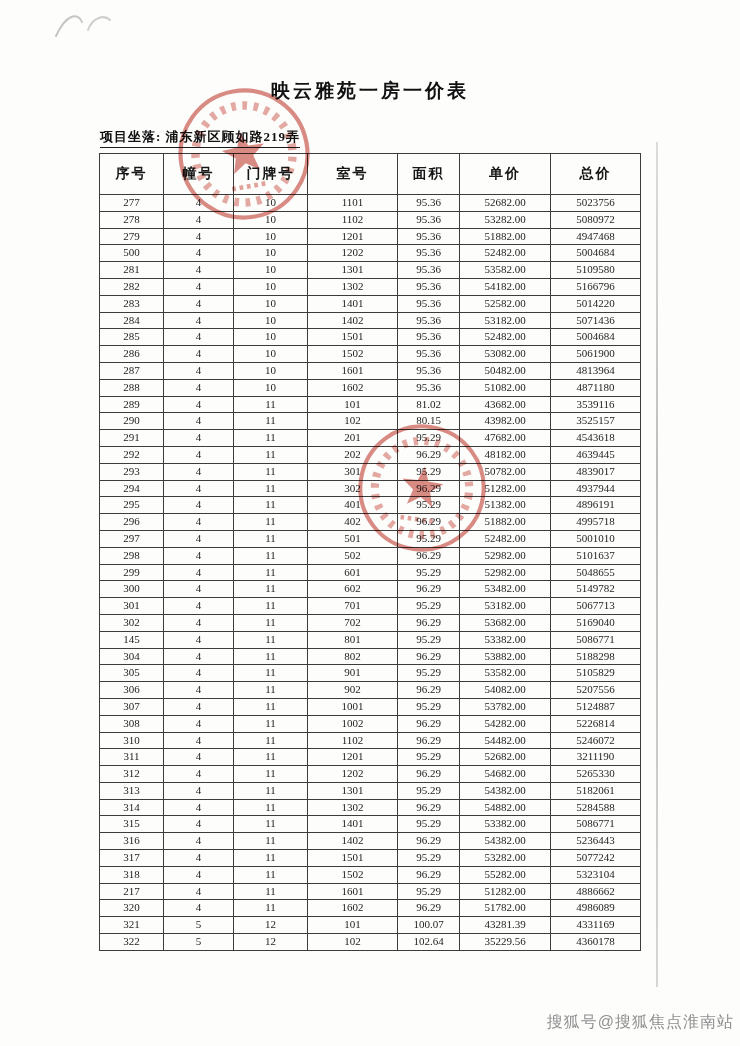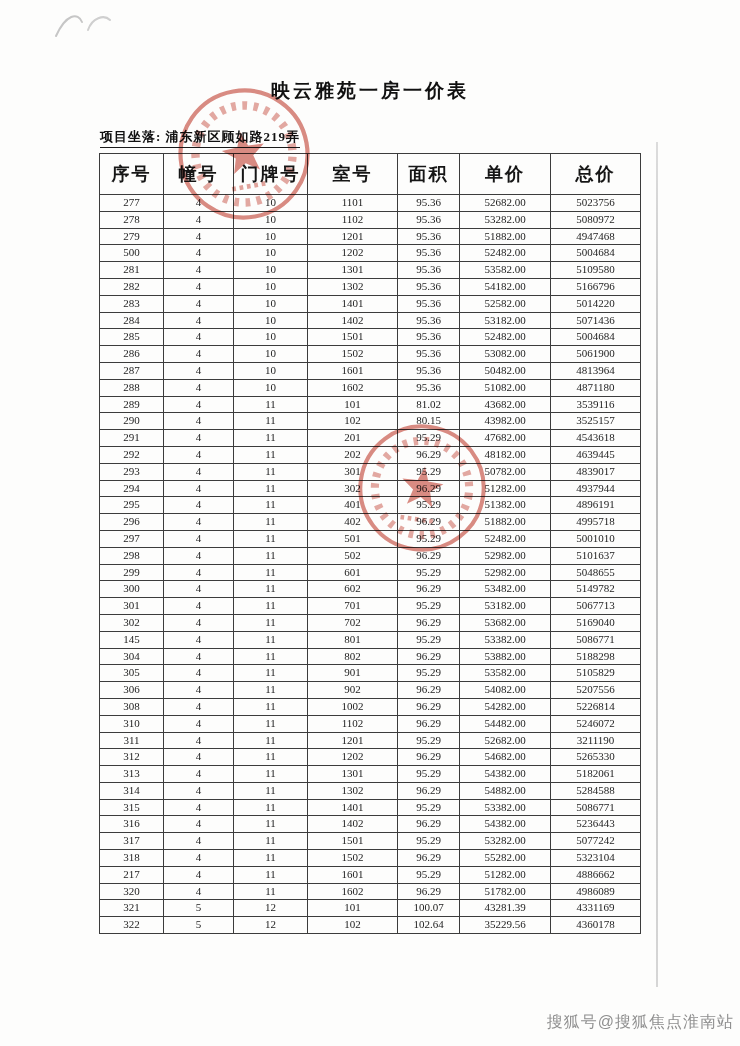--- a/index.html
+++ b/index.html
@@ -30,21 +30,21 @@
     position:absolute;left:99px;top:153px;width:541px;
     border-collapse:collapse;table-layout:fixed;
     background:transparent;
   }
   table.price th, table.price td{
     border:1px solid #3c3c3c;
     text-align:center;vertical-align:middle;
     padding:0 2px;overflow:hidden;white-space:nowrap;
   }
   table.price th{
-    height:40px;font-size:18px;font-weight:bold;
+    height:40px;font-size:14px;font-weight:bold;
     letter-spacing:2px;color:#161616;
   }
   table.price td{
     height:15.8px;line-height:15.8px;font-size:11px;color:#232323;
   }
   .stamp{
     position:absolute;
     color:#c0392b;
     opacity:.58;
     mix-blend-mode:multiply;
@@ -364,20 +364,29 @@
         <tr>
           <td>306</td>
           <td>4</td>
           <td>11</td>
           <td>902</td>
           <td>96.29</td>
           <td>54082.00</td>
           <td>5207556</td>
         </tr>
         <tr>
+          <td>307</td>
+          <td>4</td>
+          <td>11</td>
+          <td>1001</td>
+          <td>95.29</td>
+          <td>53782.00</td>
+          <td>5124887</td>
+        </tr>
+        <tr>
           <td>308</td>
           <td>4</td>
           <td>11</td>
           <td>1002</td>
           <td>96.29</td>
           <td>54282.00</td>
           <td>5226814</td>
         </tr>
         <tr>
           <td>310</td>

